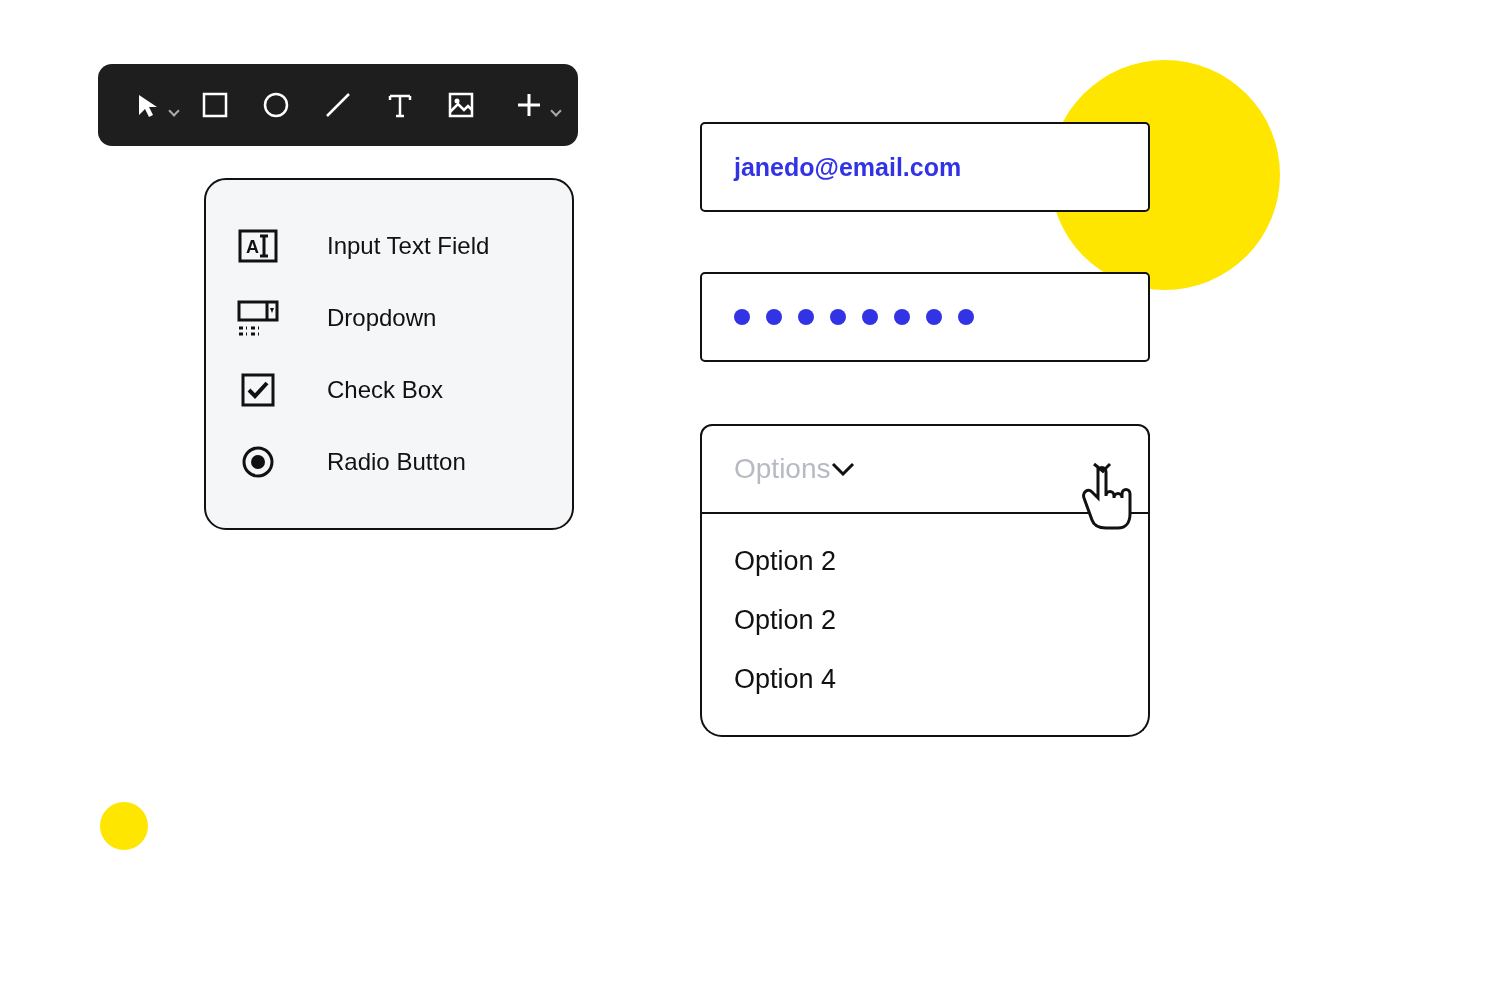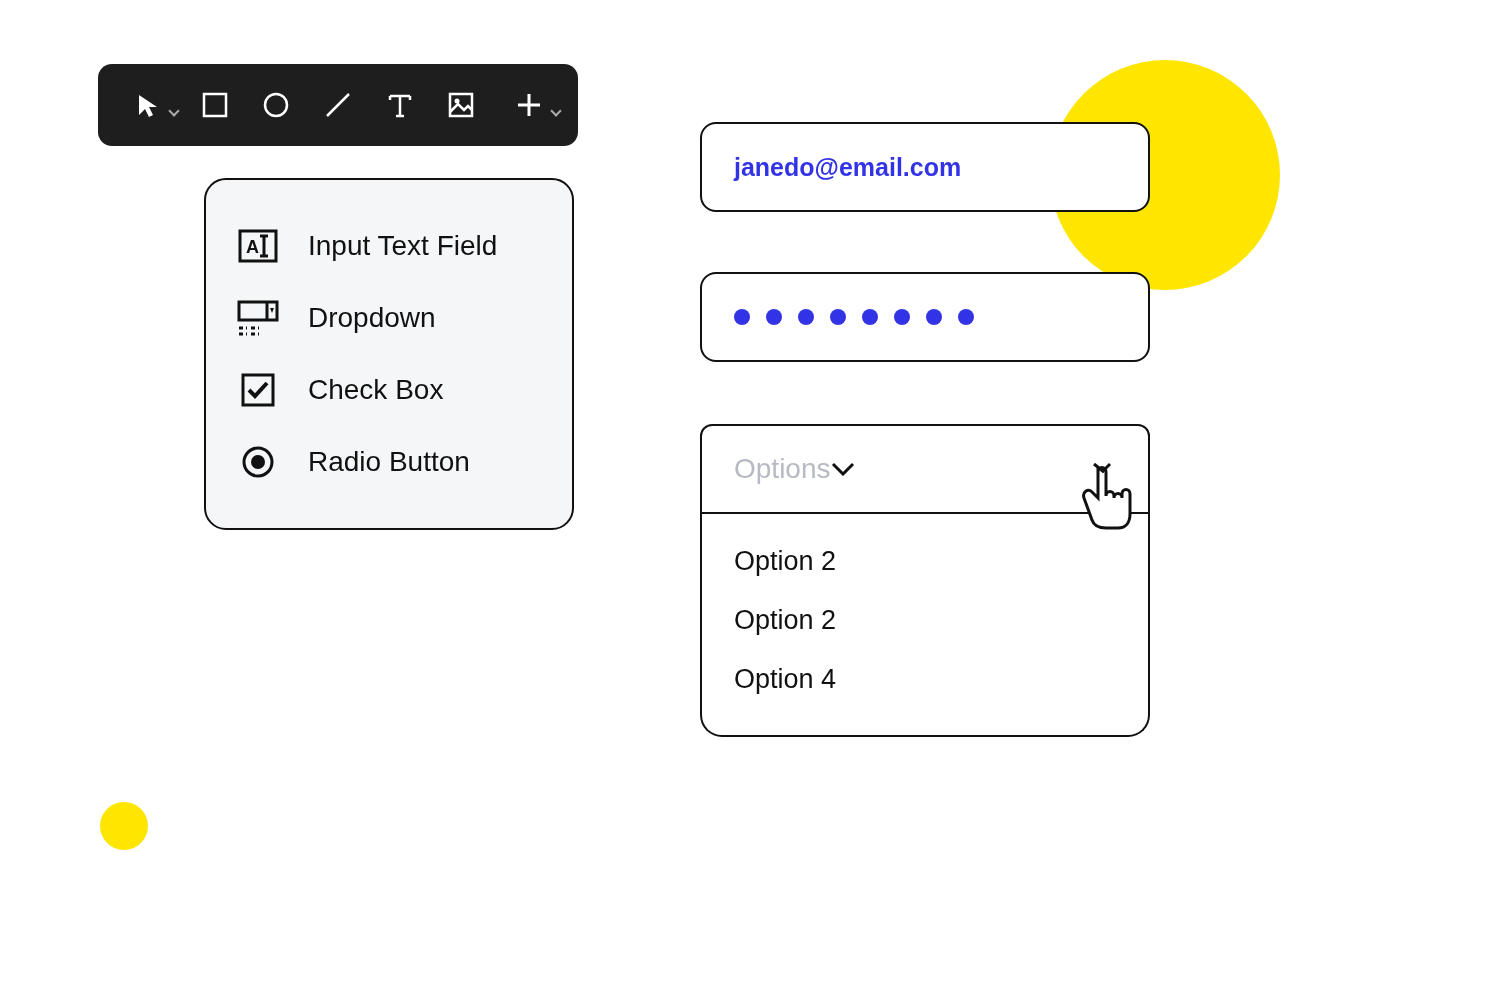--- a/index.html
+++ b/index.html
@@ -69,33 +69,34 @@
   .panel .row {
     display: flex; align-items: center;
     gap: 28px;
     padding: 16px 4px;
   }
   .panel .row .ic {
     width: 44px; height: 40px;
     display: flex; align-items: center; justify-content: center;
   }
   .panel .row .lbl {
-    font-size: 28px;
+    font-size: 24px;
     color: #111;
     font-weight: 500;
+    margin-left: 19px;
   }
   
   .field {
     position: absolute;
     left: 700px;
     width: 450px;
     height: 90px;
     background: #fff;
     border: 2.5px solid #111;
-    border-radius: 16px;
+    border-radius: 5px;
     display: flex;
     align-items: center;
     padding: 0 32px;
     font-size: 25px;
     z-index: 2;
   }
   .field.email { top: 122px; color: #3333e6; font-weight: 700; }
   .field.pwd   { top: 272px; }
   .dots { display: flex; gap: 16px; }
   .dots span { width: 16px; height: 16px; border-radius: 50%; background: #3333e6; display:block; }

